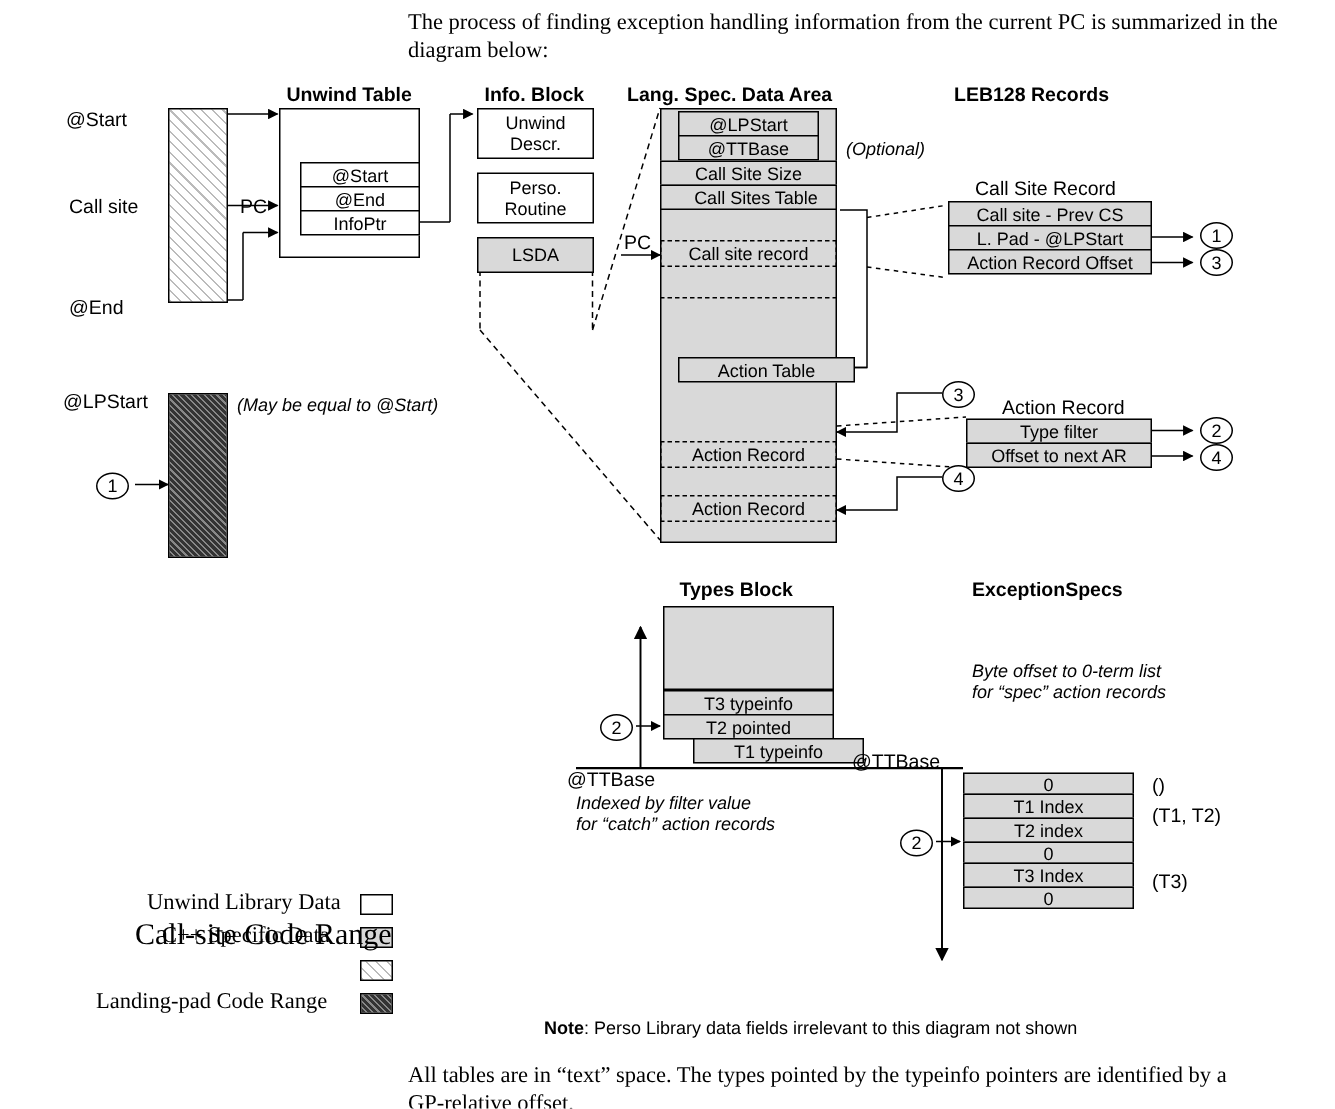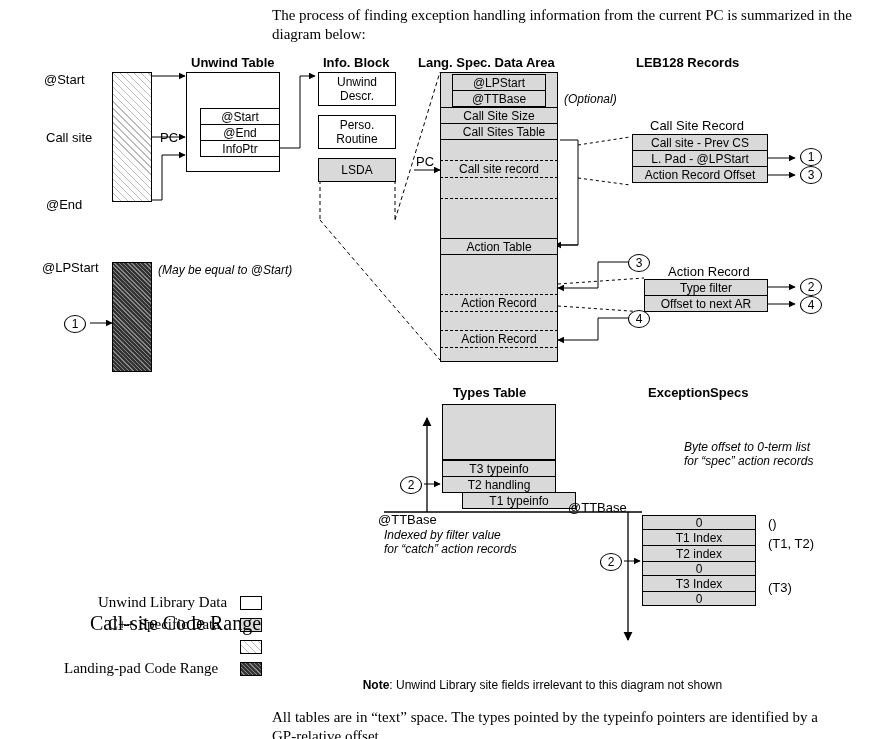--- a/index.html
+++ b/index.html
@@ -28,21 +28,21 @@
 
 <div class="text" style="left:272px;top:6px;width:580px;font-size:15px;line-height:1.25;white-space:normal;">The process of finding exception handling information from the current PC
 is summarized in the diagram below:</div>
 <div class="text" style="left:272px;top:708px;width:560px;font-size:15px;line-height:1.25;white-space:normal;">All tables are in “text” space. The types pointed by the typeinfo pointers are
 identified by a GP-relative offset.</div>
 
 <div class="text heading" style="left:191px;top:55px;">Unwind Table</div>
 <div class="text heading" style="left:323px;top:55px;">Info. Block</div>
 <div class="text heading" style="left:418px;top:55px;">Lang. Spec. Data Area</div>
 <div class="text heading" style="left:636px;top:55px;">LEB128 Records</div>
-<div class="text heading" style="left:453px;top:385px;">Types Table</div>
+<div class="text heading" style="left:453px;top:385px;">Types Block</div>
 <div class="text heading" style="left:648px;top:385px;">ExceptionSpecs</div>
 
 <div class="block hatch-light" style="left:112px;top:72px;width:40px;height:130px;"></div>
 <div class="text sans" style="left:44px;top:72px;">@Start</div>
 <div class="text sans" style="left:46px;top:130px;">Call site</div>
 <div class="text sans" style="left:46px;top:197px;">@End</div>
 <div class="text sans" style="left:160px;top:130px;">PC</div>
 
 <svg width="890" height="739">
   <defs>
@@ -112,21 +112,21 @@
 
 <div class="text sans" style="left:416px;top:154px;">PC</div>
 
 <div class="block grey" style="left:440px;top:72px;width:118px;height:290px;"></div>
 <div class="cell grey" style="left:452px;top:74px;width:94px;height:17px;">@LPStart</div>
 <div class="cell grey" style="left:452px;top:90px;width:94px;height:17px;">@TTBase</div>
 <div class="cell grey" style="left:440px;top:107px;width:118px;height:17px;">Call Site Size</div>
 <div class="cell grey" style="left:440px;top:123px;width:118px;height:17px;padding-left:10px;">Call Sites Table</div>
 <div class="dashed-box" style="left:440px;top:160px;width:118px;height:18px;text-align:center;font-family:Arial,Helvetica,sans-serif;font-size:12px;display:flex;align-items:center;justify-content:center;">Call site record</div>
 <div class="dashed-h" style="left:440px;top:198px;width:118px;"></div>
-<div class="cell grey" style="left:440px;top:238px;width:118px;height:17px;">Action Table</div>
+<div class="cell grey" style="left:452px;top:238px;width:118px;height:17px;">Action Table</div>
 <div class="dashed-box" style="left:440px;top:294px;width:118px;height:18px;display:flex;align-items:center;justify-content:center;font-family:Arial,Helvetica,sans-serif;font-size:12px;">Action Record</div>
 <div class="dashed-box" style="left:440px;top:330px;width:118px;height:18px;display:flex;align-items:center;justify-content:center;font-family:Arial,Helvetica,sans-serif;font-size:12px;">Action Record</div>
 
 <div class="text sans italic" style="left:564px;top:92px;font-size:12px;">(Optional)</div>
 
 <div class="text sans" style="left:650px;top:118px;">Call Site Record</div>
 <div class="cell grey" style="left:632px;top:134px;width:136px;height:17px;">Call site - Prev CS</div>
 <div class="cell grey" style="left:632px;top:150px;width:136px;height:17px;">L. Pad - @LPStart</div>
 <div class="cell grey" style="left:632px;top:166px;width:136px;height:17px;">Action Record Offset</div>
 
@@ -143,45 +143,45 @@
 <div class="oval" style="left:64px;top:315px;width:20px;height:16px;">1</div>
 <div class="oval" style="left:400px;top:476px;width:20px;height:16px;">2</div>
 <div class="oval" style="left:600px;top:553px;width:20px;height:16px;">2</div>
 
 <div class="block hatch-dark" style="left:112px;top:262px;width:40px;height:110px;"></div>
 <div class="text sans" style="left:42px;top:260px;">@LPStart</div>
 <div class="text sans italic" style="left:158px;top:263px;font-size:12px;">(May be equal to @Start)</div>
 
 <div class="block grey" style="left:442px;top:404px;width:114px;height:56px;"></div>
 <div class="cell grey" style="left:442px;top:460px;width:114px;height:17px;">T3 typeinfo</div>
-<div class="cell grey" style="left:442px;top:476px;width:114px;height:17px;">T2 handling</div>
+<div class="cell grey" style="left:442px;top:476px;width:114px;height:17px;">T2 pointed</div>
 <div class="cell grey" style="left:442px;top:492px;width:114px;height:17px;margin-left:20px;">T1 typeinfo</div>
 <div class="text sans" style="left:378px;top:512px;">@TTBase</div>
 <div class="text sans italic" style="left:384px;top:528px;font-size:12px;white-space:pre;">Indexed by filter value
 for “catch” action records</div>
 
 <div class="cell grey" style="left:642px;top:515px;width:114px;height:15px;">0</div>
 <div class="cell grey" style="left:642px;top:529px;width:114px;height:17px;">T1 Index</div>
 <div class="cell grey" style="left:642px;top:545px;width:114px;height:17px;">T2 index</div>
 <div class="cell grey" style="left:642px;top:561px;width:114px;height:15px;">0</div>
 <div class="cell grey" style="left:642px;top:575px;width:114px;height:17px;">T3 Index</div>
 <div class="cell grey" style="left:642px;top:591px;width:114px;height:15px;">0</div>
 <div class="text sans" style="left:768px;top:516px;">()</div>
 <div class="text sans" style="left:768px;top:536px;">(T1, T2)</div>
 <div class="text sans" style="left:768px;top:580px;">(T3)</div>
 <div class="text sans" style="left:568px;top:500px;">@TTBase</div>
-<div class="text sans italic" style="left:648px;top:440px;font-size:12px;margin-left:36px;">Byte offset to 0-term list
+<div class="text sans italic" style="left:648px;top:440px;font-size:12px;">Byte offset to 0-term list
 for “spec” action records</div>
 
 <div class="text" style="left:98px;top:594px;font-size:15px;">Unwind Library Data</div>
 <div class="swatch white" style="left:240px;top:596px;"></div>
 <div class="text" style="left:108px;top:616px;font-size:15px;">C++ Specific Data</div>
 <div class="swatch grey" style="left:240px;top:618px;"></div>
 <div class="text" style="left:90px;top:612px;font-size:20px;">Call-site Code Range</div>
 <div class="swatch hatch-light" style="left:240px;top:640px;"></div>
 <div class="text" style="left:64px;top:660px;font-size:15px;">Landing-pad Code Range</div>
 <div class="swatch hatch-dark" style="left:240px;top:662px;"></div>
 
 <div class="text sans" style="left:356px;top:664px;font-size:12px;">
-  <span class="bold">Note</span><span>: Unwind Library site fields irrelevant to this diagram not shown</span>
+  <span class="bold">Note</span><span>: Perso Library data fields irrelevant to this diagram not shown</span>
 </div>
 
 </div>
 
 </body></html>

